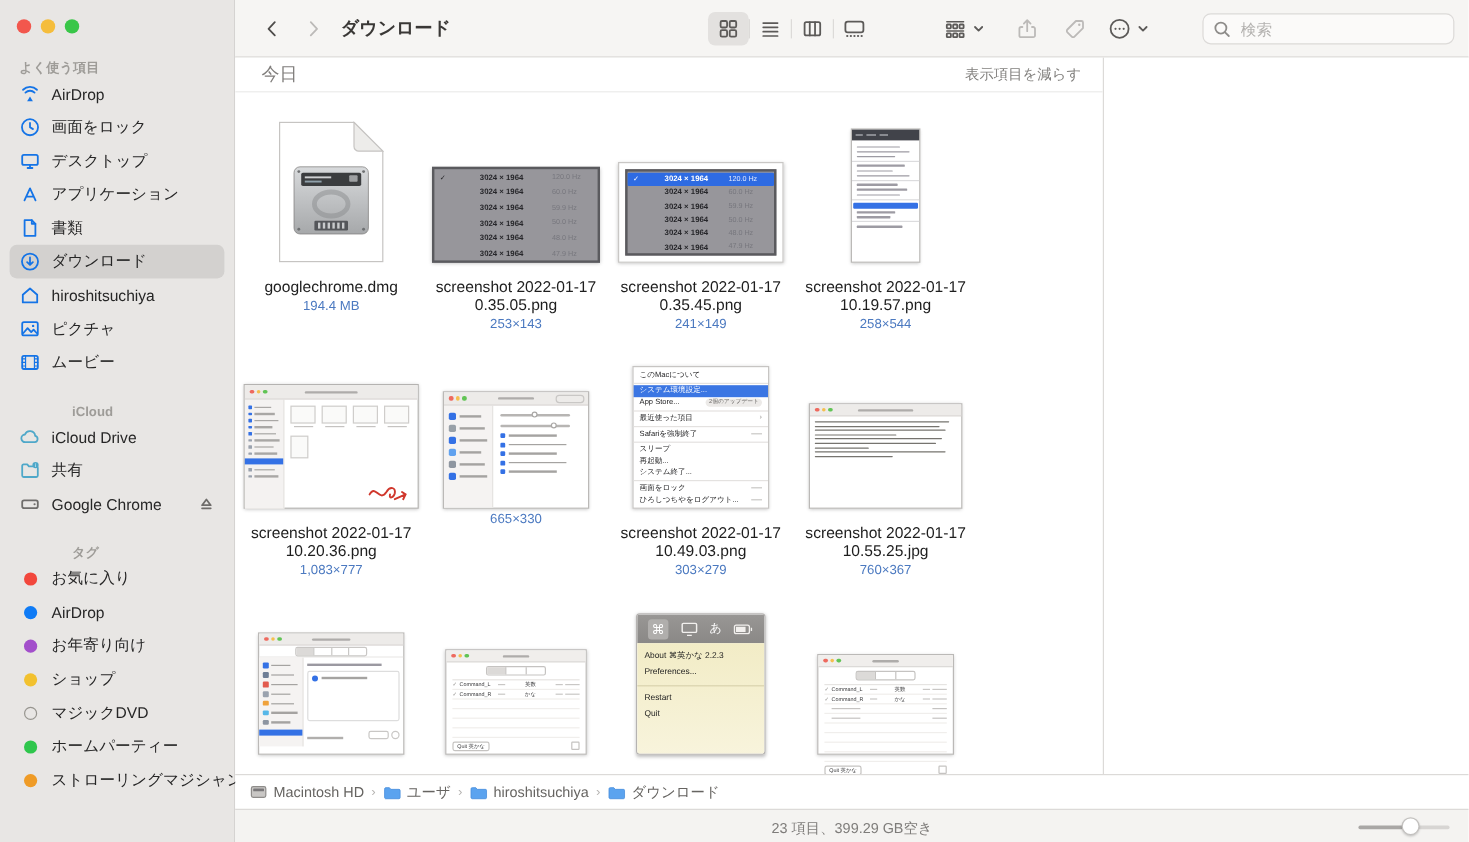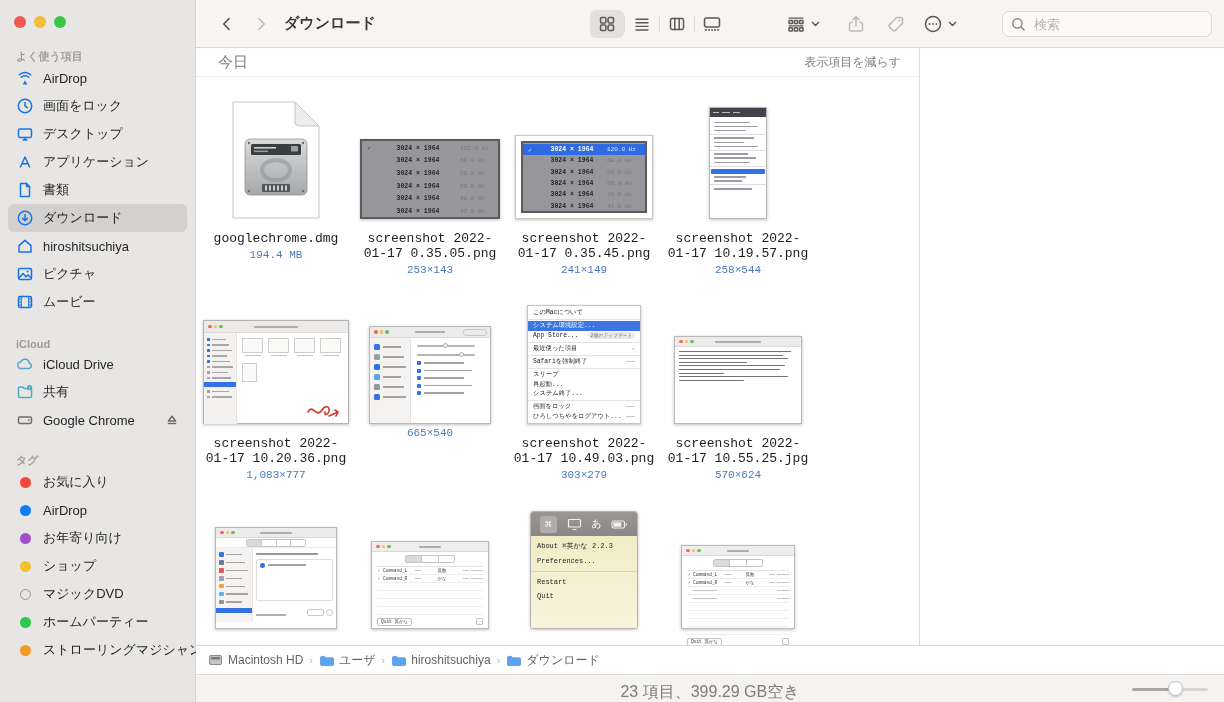--- a/index.html
+++ b/index.html
@@ -6,21 +6,21 @@
   #app{position:relative;width:1224px;height:702px;overflow:hidden;background:#fff;
        font-family:"Liberation Sans","DejaVu Sans",sans-serif;-webkit-font-smoothing:antialiased;}
   
   .sidebar{position:absolute;left:0;top:0;width:196px;height:702px;background:#e8e6e4;
            border-right:1px solid #d5d3d1;box-sizing:border-box;}
   .traffic{position:absolute;top:16px;left:14px;display:flex;gap:8px;}
   .tl{width:12px;height:12px;border-radius:50%;}
   .nav{position:absolute;top:44px;left:0;right:0;}
   .sec-title{height:20px;padding:0 16px;font-size:11px;font-weight:700;color:#9e9c98;
              display:flex;align-items:flex-end;box-sizing:border-box;}
-  .sec-title.gap{margin-top:14px;}
+  .sec-title.gap{margin-top:14px;margin-left:44px;}
   .item{height:28px;margin:0 8px;padding:0 8px;border-radius:6px;display:flex;align-items:center;
         gap:9px;font-size:13px;color:#262626;white-space:nowrap;cursor:default;}
   .item.sel{background:#d3d1cf;}
   .ic{width:18px;height:18px;display:flex;align-items:center;justify-content:center;flex:0 0 18px;}
   .tagdot{width:11px;height:11px;border-radius:50%;margin:0 3.5px;flex:0 0 11px;box-sizing:border-box;}
   .eject{margin-left:auto;display:flex;}
   
   .toolbar{position:absolute;left:196px;top:0;width:1028px;height:48px;background:#f6f5f3;
            border-bottom:1px solid #d8d6d4;box-sizing:border-box;}
   .tb{position:absolute;top:0;height:47px;display:flex;align-items:center;}
@@ -34,35 +34,35 @@
                 font-family:"Liberation Sans","DejaVu Sans",sans-serif;}
   .search input::placeholder{color:#b3b1af;}
   
   .content{position:absolute;left:196px;top:48px;width:724px;height:597px;background:#fff;
            border-right:1px solid #dcdad8;box-sizing:border-box;overflow:hidden;}
   .right-pane{position:absolute;left:920px;top:48px;width:304px;height:597px;background:#fff;}
   .group-header{height:28px;border-bottom:1px solid #ececea;display:flex;align-items:center;
                 justify-content:space-between;padding:0 18px 0 22px;}
   .gh-title{font-size:15px;color:#807e7c;}
   .gh-action{font-size:12px;color:#82807e;cursor:default;}
-  .grid{display:grid;grid-template-columns:repeat(4,154px);padding-left:3px;font-family:Liberation Mono, monospace;}
+  .grid{display:grid;grid-template-columns:repeat(4,154px);padding-left:3px;}
   .cell{width:154px;height:205px;padding-top:18px;box-sizing:border-box;}
   .thumbwrap{height:124px;display:flex;align-items:flex-end;justify-content:center;}
   .th{box-shadow:0 1px 3px rgba(0,0,0,.25);}
   .fname{margin:12px 4px 0;font-size:13px;line-height:15px;text-align:center;color:#1e1e1e;word-wrap:break-word;}
   .fdims{margin-top:3px;font-size:11px;text-align:center;color:#4b79c0;}
   
   .pathbar{position:absolute;left:196px;top:645px;width:1028px;height:29px;background:#fff;
            border-top:1px solid #dcdad8;box-sizing:border-box;display:flex;align-items:center;
            padding-left:12px;font-size:12px;color:#666461;gap:5px;}
   .pchev{color:#b5b3b1;font-size:11px;margin:0 1px;}
   .pitem{display:flex;align-items:center;gap:5px;}
   .statusbar{position:absolute;left:196px;top:674px;width:1028px;height:28px;background:#f4f3f1;
              border-top:1px solid #dcdad8;box-sizing:border-box;}
-  .stext{position:absolute;left:0;right:0;top:7px;text-align:center;font-size:16px;color:#7e7c7a;}
+  .stext{position:absolute;left:0;right:0;top:7px;text-align:center;font-size:12px;color:#7e7c7a;}
   .slider{position:absolute;right:16px;top:10px;width:76px;height:8px;}
   .slider .track{position:absolute;top:3px;left:0;right:0;height:3px;border-radius:2px;
                  background:linear-gradient(to right,#a9a7a5 0 52%,#d7d5d3 52% 100%);}
   .slider .knob{position:absolute;left:36px;top:-4px;width:15px;height:15px;border-radius:50%;
                 background:#fff;border:1px solid #c3c1bf;box-shadow:0 1px 2px rgba(0,0,0,.2);box-sizing:border-box;}
   
   .mrow{display:flex;align-items:center;}
 </style>
 </head>
 <body>
@@ -633,21 +633,21 @@
                     <span style="width:48px;height:1.5px;background:#a5a3a1;"></span>
                   </div>
                   <div class="mrow" style="gap:3px;margin:3.5px 2px;">
                     <span style="width:4px;height:4px;background:#3471e5;border-radius:1px;"></span>
                     <span style="width:40px;height:1.5px;background:#a5a3a1;"></span>
                   </div>
                 </div>
               </div>
             </div>
           </div>
-          <div class="fdims">665×540</div>
+          <div class="fdims">665×330</div>
         </div>
         <div class="cell">
           <div class="thumbwrap">
             <div class="th" style="width:114px;background:#fff;border:1px solid #c7c5c3;box-sizing:border-box;padding:2px 0;">
               <div style="display:flex;align-items:center;justify-content:space-between;font-size:6.3px;line-height:9.4px;height:9.4px;padding:0 5px;color:#1c1c1e;background:transparent;white-space:nowrap;overflow:hidden;">
                 <span>このMacについて</span>
               </div>
               <div style="height:1px;background:#e4e2e0;margin:1.4px 0;"></div>
               <div style="display:flex;align-items:center;justify-content:space-between;font-size:6.3px;line-height:9.4px;height:9.4px;padding:0 5px;color:#fff;background:#3b76e3;white-space:nowrap;overflow:hidden;">
                 <span>システム環境設定...</span>
@@ -706,21 +706,21 @@
                 <div style="width:58%;height:1px;background:#76746f;border-radius:.5px;margin-bottom:2.6px;"></div>
                 <div style="width:90%;height:1px;background:#76746f;border-radius:.5px;margin-bottom:2.6px;"></div>
                 <div style="width:86%;height:1px;background:#76746f;border-radius:.5px;margin-bottom:2.6px;"></div>
                 <div style="width:38%;height:1px;background:#76746f;border-radius:.5px;margin-bottom:2.6px;"></div>
                 <div style="width:92%;height:1px;background:#76746f;border-radius:.5px;margin-bottom:2.6px;"></div>
                 <div style="width:55%;height:1px;background:#76746f;border-radius:.5px;margin-bottom:2.6px;"></div>
               </div>
             </div>
           </div>
           <div class="fname">screenshot 2022-01-17 10.55.25.jpg</div>
-          <div class="fdims">570×624</div>
+          <div class="fdims">760×367</div>
         </div>
         <div class="cell">
           <div class="thumbwrap">
             <div class="th" style="width:122px;height:102px;background:#fff;border:1px solid #bbb9b7;box-sizing:border-box;">
      <div style="height:9px;background:#edebe9;border-bottom:1px solid #dcdad8;display:flex;align-items:center;padding:0 4px;position:relative;">
     <span style="width:3.5px;height:3.5px;border-radius:50%;background:#ee6a5f;margin-right:2px;"></span>
     <span style="width:3.5px;height:3.5px;border-radius:50%;background:#f5bf4f;margin-right:2px;"></span>
     <span style="width:3.5px;height:3.5px;border-radius:50%;background:#61c455;"></span>
     <span style="position:absolute;left:50%;transform:translateX(-50%);width:32px;height:2px;background:#aeacaa;border-radius:1px;"></span>
               </div>

